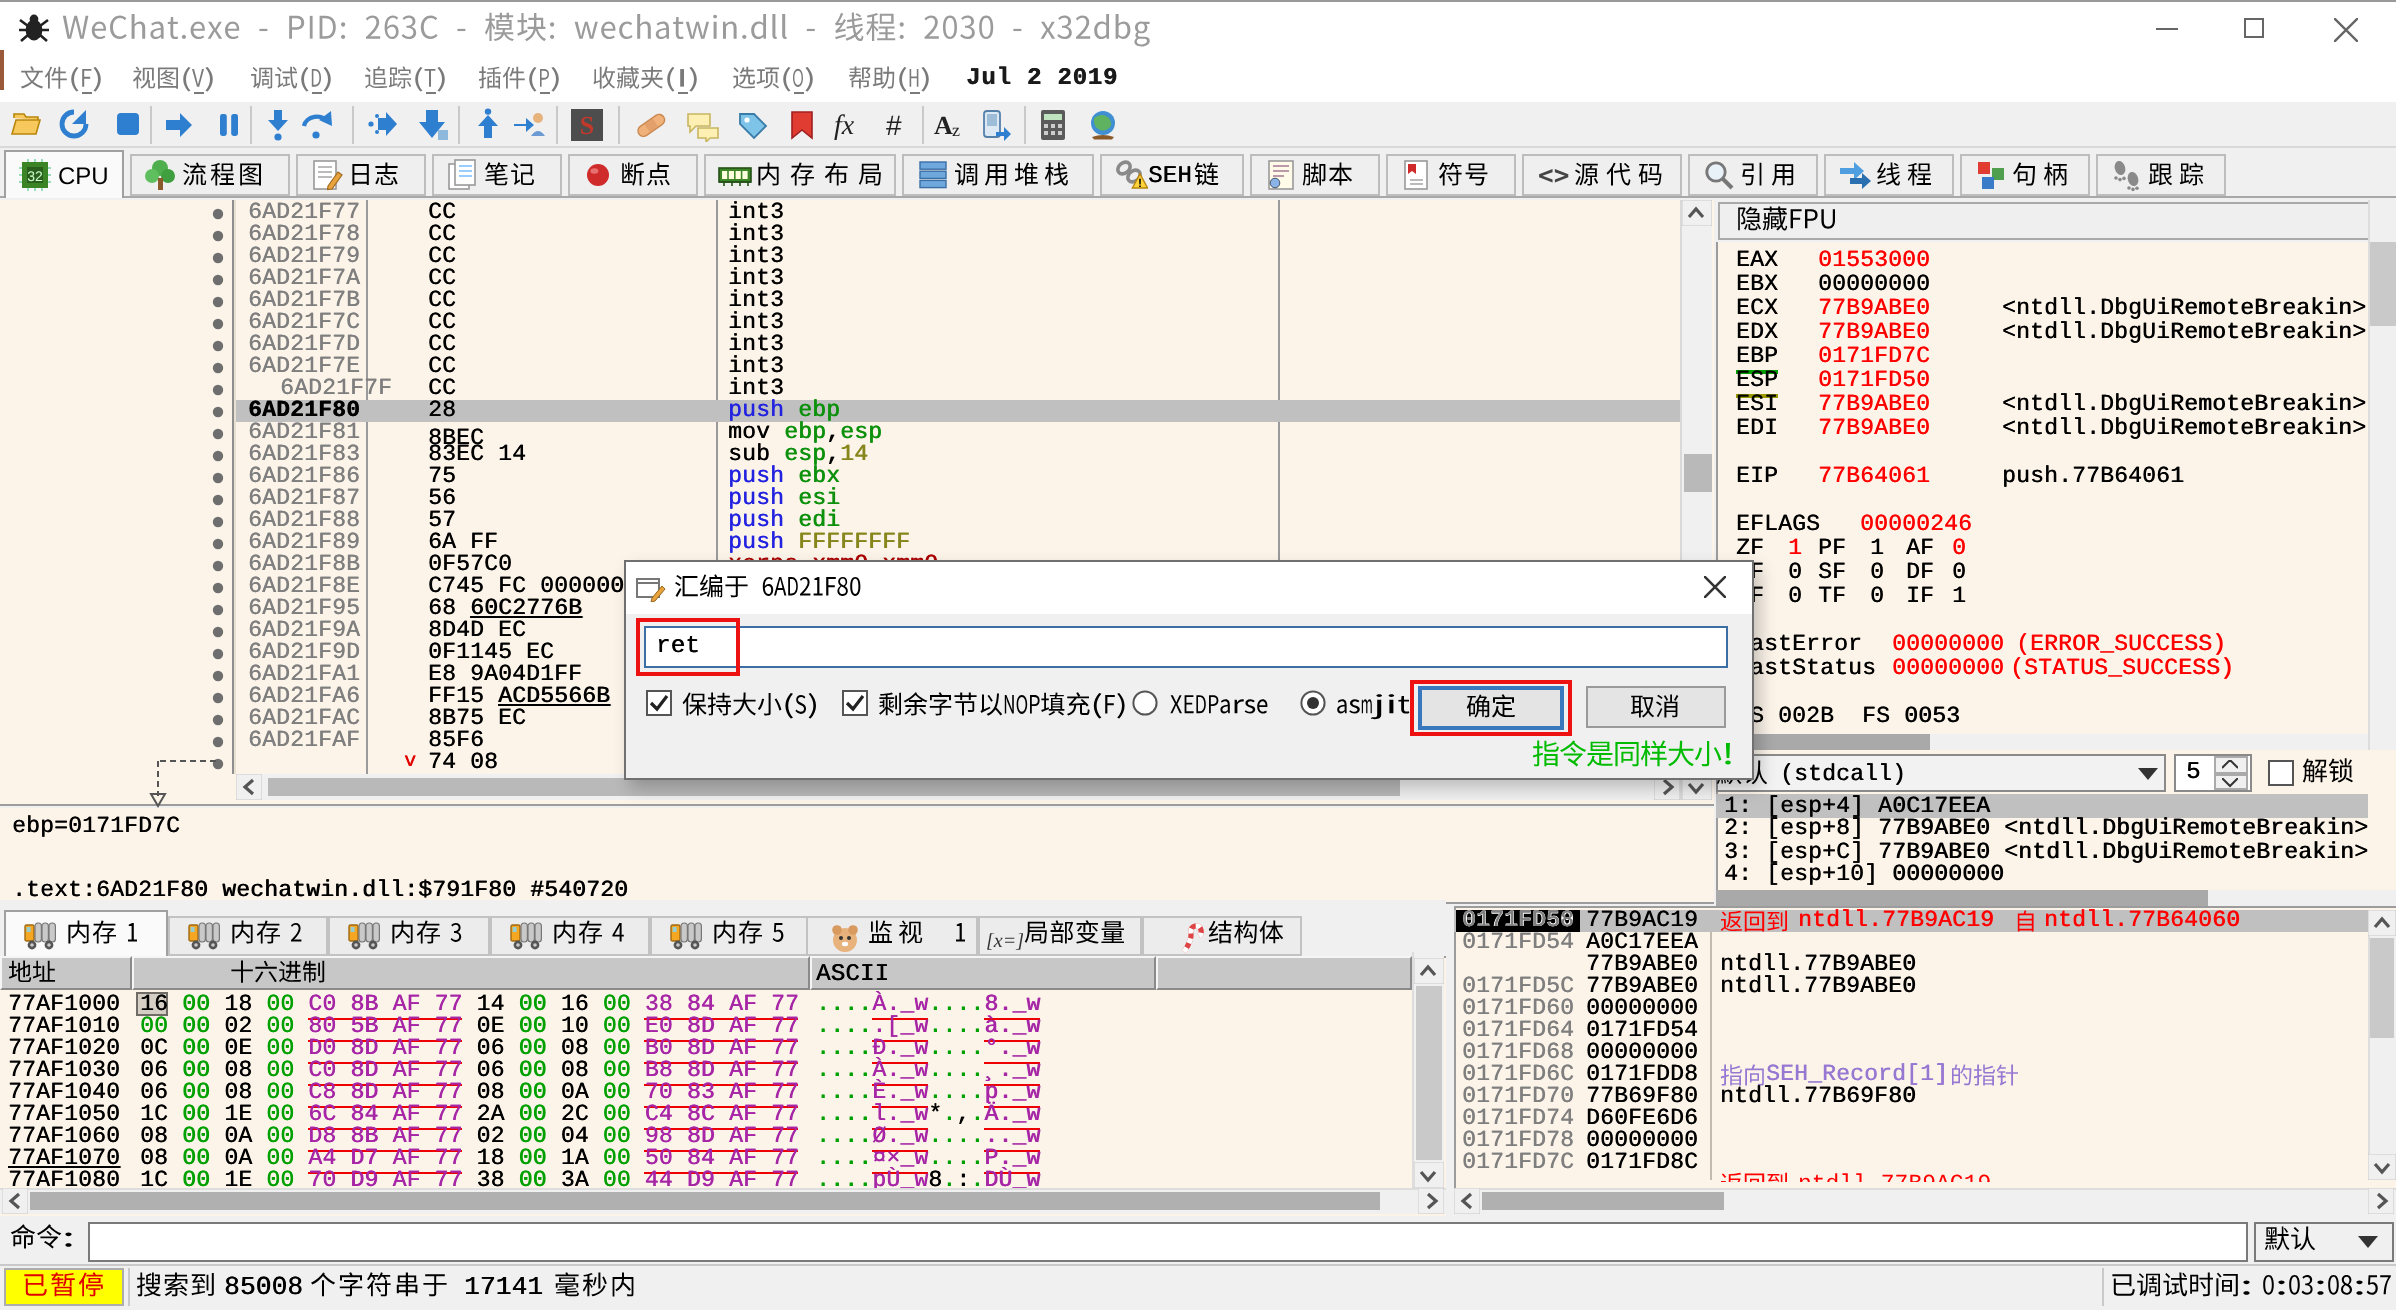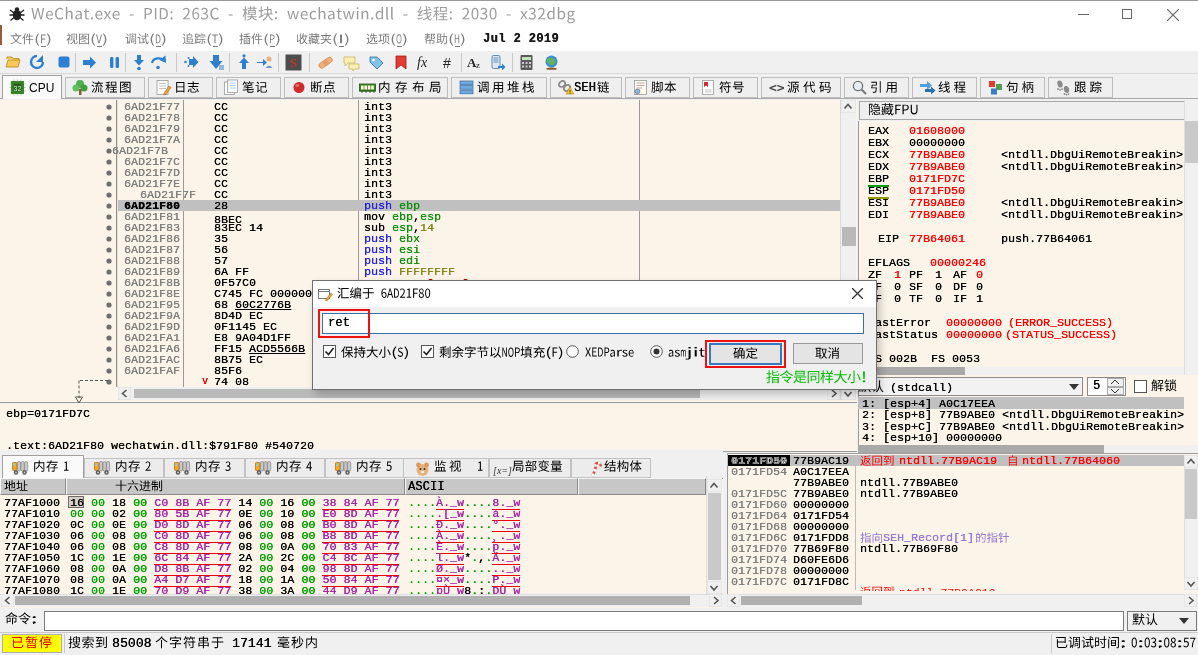--- a/index.html
+++ b/index.html
@@ -695,21 +695,21 @@
 <div style="position:absolute;left:364px;top:122.5px;font:11.5px/11px 'Liberation Mono',monospace;letter-spacing:0.1px;white-space:pre;color:#000;text-shadow:0.3px 0 0 currentColor;"><span style="color:#000">int3</span></div>
 <svg style="position:absolute;left:106px;top:136.5px" width="6" height="6" viewBox="0 0 6 6">
     <circle cx="3" cy="3" r="2.6" fill="#6e6e6e"></circle>
   </svg>
 <div style="position:absolute;left:124px;top:133.5px;font:11.5px/11px 'Liberation Mono',monospace;letter-spacing:0.1px;white-space:pre;color:#7f7f7f;text-shadow:0.3px 0 0 currentColor;">6AD21F7A</div>
 <div style="position:absolute;left:214px;top:133.5px;font:11.5px/11px 'Liberation Mono',monospace;letter-spacing:0.1px;white-space:pre;color:#000;text-shadow:0.3px 0 0 currentColor;">CC</div>
 <div style="position:absolute;left:364px;top:133.5px;font:11.5px/11px 'Liberation Mono',monospace;letter-spacing:0.1px;white-space:pre;color:#000;text-shadow:0.3px 0 0 currentColor;"><span style="color:#000">int3</span></div>
 <svg style="position:absolute;left:106px;top:147.5px" width="6" height="6" viewBox="0 0 6 6">
     <circle cx="3" cy="3" r="2.6" fill="#6e6e6e"></circle>
   </svg>
-<div style="position:absolute;left:112px;top:144.5px;font:11.5px/11px 'Liberation Mono',monospace;letter-spacing:0.1px;white-space:pre;color:#7f7f7f;text-shadow:0.3px 0 0 currentColor;">6AD21F7B</div>
+<div style="position:absolute;left:124px;top:144.5px;font:11.5px/11px 'Liberation Mono',monospace;letter-spacing:0.1px;white-space:pre;color:#7f7f7f;text-shadow:0.3px 0 0 currentColor;">6AD21F7B</div>
 <div style="position:absolute;left:214px;top:144.5px;font:11.5px/11px 'Liberation Mono',monospace;letter-spacing:0.1px;white-space:pre;color:#000;text-shadow:0.3px 0 0 currentColor;">CC</div>
 <div style="position:absolute;left:364px;top:144.5px;font:11.5px/11px 'Liberation Mono',monospace;letter-spacing:0.1px;white-space:pre;color:#000;text-shadow:0.3px 0 0 currentColor;"><span style="color:#000">int3</span></div>
 <svg style="position:absolute;left:106px;top:158.5px" width="6" height="6" viewBox="0 0 6 6">
     <circle cx="3" cy="3" r="2.6" fill="#6e6e6e"></circle>
   </svg>
 <div style="position:absolute;left:124px;top:155.5px;font:11.5px/11px 'Liberation Mono',monospace;letter-spacing:0.1px;white-space:pre;color:#7f7f7f;text-shadow:0.3px 0 0 currentColor;">6AD21F7C</div>
 <div style="position:absolute;left:214px;top:155.5px;font:11.5px/11px 'Liberation Mono',monospace;letter-spacing:0.1px;white-space:pre;color:#000;text-shadow:0.3px 0 0 currentColor;">CC</div>
 <div style="position:absolute;left:364px;top:155.5px;font:11.5px/11px 'Liberation Mono',monospace;letter-spacing:0.1px;white-space:pre;color:#000;text-shadow:0.3px 0 0 currentColor;"><span style="color:#000">int3</span></div>
 <svg style="position:absolute;left:106px;top:169.5px" width="6" height="6" viewBox="0 0 6 6">
     <circle cx="3" cy="3" r="2.6" fill="#6e6e6e"></circle>
@@ -745,21 +745,21 @@
 <svg style="position:absolute;left:106px;top:224.5px" width="6" height="6" viewBox="0 0 6 6">
     <circle cx="3" cy="3" r="2.6" fill="#6e6e6e"></circle>
   </svg>
 <div style="position:absolute;left:124px;top:221.5px;font:11.5px/11px 'Liberation Mono',monospace;letter-spacing:0.1px;white-space:pre;color:#7f7f7f;text-shadow:0.3px 0 0 currentColor;">6AD21F83</div>
 <div style="position:absolute;left:214px;top:221.5px;font:11.5px/11px 'Liberation Mono',monospace;letter-spacing:0.1px;white-space:pre;color:#000;text-shadow:0.3px 0 0 currentColor;">83EC 14</div>
 <div style="position:absolute;left:364px;top:221.5px;font:11.5px/11px 'Liberation Mono',monospace;letter-spacing:0.1px;white-space:pre;color:#000;text-shadow:0.3px 0 0 currentColor;"><span style="color:#000">sub </span><span style="color:#0d910d">esp</span><span style="color:#000">,</span><span style="color:#86861c">14</span></div>
 <svg style="position:absolute;left:106px;top:235.5px" width="6" height="6" viewBox="0 0 6 6">
     <circle cx="3" cy="3" r="2.6" fill="#6e6e6e"></circle>
   </svg>
 <div style="position:absolute;left:124px;top:232.5px;font:11.5px/11px 'Liberation Mono',monospace;letter-spacing:0.1px;white-space:pre;color:#7f7f7f;text-shadow:0.3px 0 0 currentColor;">6AD21F86</div>
-<div style="position:absolute;left:214px;top:232.5px;font:11.5px/11px 'Liberation Mono',monospace;letter-spacing:0.1px;white-space:pre;color:#000;text-shadow:0.3px 0 0 currentColor;">35</div>
+<div style="position:absolute;left:214px;top:232.5px;font:11.5px/11px 'Liberation Mono',monospace;letter-spacing:0.1px;white-space:pre;color:#000;text-shadow:0.3px 0 0 currentColor;">75</div>
 <div style="position:absolute;left:364px;top:232.5px;font:11.5px/11px 'Liberation Mono',monospace;letter-spacing:0.1px;white-space:pre;color:#000;text-shadow:0.3px 0 0 currentColor;"><span style="color:#2222e0">push </span><span style="color:#0d910d">ebx</span></div>
 <svg style="position:absolute;left:106px;top:246.5px" width="6" height="6" viewBox="0 0 6 6">
     <circle cx="3" cy="3" r="2.6" fill="#6e6e6e"></circle>
   </svg>
 <div style="position:absolute;left:124px;top:243.5px;font:11.5px/11px 'Liberation Mono',monospace;letter-spacing:0.1px;white-space:pre;color:#7f7f7f;text-shadow:0.3px 0 0 currentColor;">6AD21F87</div>
 <div style="position:absolute;left:214px;top:243.5px;font:11.5px/11px 'Liberation Mono',monospace;letter-spacing:0.1px;white-space:pre;color:#000;text-shadow:0.3px 0 0 currentColor;">56</div>
 <div style="position:absolute;left:364px;top:243.5px;font:11.5px/11px 'Liberation Mono',monospace;letter-spacing:0.1px;white-space:pre;color:#000;text-shadow:0.3px 0 0 currentColor;"><span style="color:#2222e0">push </span><span style="color:#0d910d">esi</span></div>
 <svg style="position:absolute;left:106px;top:257.5px" width="6" height="6" viewBox="0 0 6 6">
     <circle cx="3" cy="3" r="2.6" fill="#6e6e6e"></circle>
   </svg>
@@ -855,40 +855,40 @@
 <svg style="position:absolute;left:868.0px;top:103.0px" width="52" height="17">
     <g fill="#000" transform="translate(0,11.18)">
       <use href="#g87"></use>
       <use href="#g88" x="13.0"></use>
       <use href="#g89" x="26.0"></use>
       <use href="#g90" x="33.2"></use>
       <use href="#g91" x="41.4"></use>
     </g>
   </svg>
 <div style="position:absolute;left:868px;top:125px;font:11.5px/11px 'Liberation Mono',monospace;letter-spacing:0.1px;white-space:pre;color:#000;text-shadow:0.3px 0 0 currentColor;">EAX</div>
-<div style="position:absolute;left:909px;top:125px;font:11.5px/11px 'Liberation Mono',monospace;letter-spacing:0.1px;white-space:pre;color:#f00;text-shadow:0.3px 0 0 currentColor;">01608000</div>
+<div style="position:absolute;left:909px;top:125px;font:11.5px/11px 'Liberation Mono',monospace;letter-spacing:0.1px;white-space:pre;color:#f00;text-shadow:0.3px 0 0 currentColor;">01553000</div>
 <div style="position:absolute;left:868px;top:137px;font:11.5px/11px 'Liberation Mono',monospace;letter-spacing:0.1px;white-space:pre;color:#000;text-shadow:0.3px 0 0 currentColor;">EBX</div>
 <div style="position:absolute;left:909px;top:137px;font:11.5px/11px 'Liberation Mono',monospace;letter-spacing:0.1px;white-space:pre;color:#000;text-shadow:0.3px 0 0 currentColor;">00000000</div>
 <div style="position:absolute;left:868px;top:149px;font:11.5px/11px 'Liberation Mono',monospace;letter-spacing:0.1px;white-space:pre;color:#000;text-shadow:0.3px 0 0 currentColor;">ECX</div>
 <div style="position:absolute;left:909px;top:149px;font:11.5px/11px 'Liberation Mono',monospace;letter-spacing:0.1px;white-space:pre;color:#f00;text-shadow:0.3px 0 0 currentColor;">77B9ABE0</div>
 <div style="position:absolute;left:1001px;top:149px;font:11.5px/11px 'Liberation Mono',monospace;letter-spacing:0.1px;white-space:pre;color:#000;text-shadow:0.3px 0 0 currentColor;">&lt;ntdll.DbgUiRemoteBreakin&gt;</div>
 <div style="position:absolute;left:868px;top:161px;font:11.5px/11px 'Liberation Mono',monospace;letter-spacing:0.1px;white-space:pre;color:#000;text-shadow:0.3px 0 0 currentColor;">EDX</div>
 <div style="position:absolute;left:909px;top:161px;font:11.5px/11px 'Liberation Mono',monospace;letter-spacing:0.1px;white-space:pre;color:#f00;text-shadow:0.3px 0 0 currentColor;">77B9ABE0</div>
 <div style="position:absolute;left:1001px;top:161px;font:11.5px/11px 'Liberation Mono',monospace;letter-spacing:0.1px;white-space:pre;color:#000;text-shadow:0.3px 0 0 currentColor;">&lt;ntdll.DbgUiRemoteBreakin&gt;</div>
 <div style="position:absolute;left:868px;top:173px;font:11.5px/11px 'Liberation Mono',monospace;letter-spacing:0.1px;white-space:pre;color:#000;text-shadow:0.3px 0 0 currentColor;"><span style="border-bottom:2px solid #00a000">EBP</span></div>
 <div style="position:absolute;left:909px;top:173px;font:11.5px/11px 'Liberation Mono',monospace;letter-spacing:0.1px;white-space:pre;color:#f00;text-shadow:0.3px 0 0 currentColor;">0171FD7C</div>
 <div style="position:absolute;left:868px;top:185px;font:11.5px/11px 'Liberation Mono',monospace;letter-spacing:0.1px;white-space:pre;color:#000;text-shadow:0.3px 0 0 currentColor;"><span style="border-bottom:2px solid #999900">ESP</span></div>
 <div style="position:absolute;left:909px;top:185px;font:11.5px/11px 'Liberation Mono',monospace;letter-spacing:0.1px;white-space:pre;color:#f00;text-shadow:0.3px 0 0 currentColor;">0171FD50</div>
 <div style="position:absolute;left:868px;top:197px;font:11.5px/11px 'Liberation Mono',monospace;letter-spacing:0.1px;white-space:pre;color:#000;text-shadow:0.3px 0 0 currentColor;">ESI</div>
 <div style="position:absolute;left:909px;top:197px;font:11.5px/11px 'Liberation Mono',monospace;letter-spacing:0.1px;white-space:pre;color:#f00;text-shadow:0.3px 0 0 currentColor;">77B9ABE0</div>
 <div style="position:absolute;left:1001px;top:197px;font:11.5px/11px 'Liberation Mono',monospace;letter-spacing:0.1px;white-space:pre;color:#000;text-shadow:0.3px 0 0 currentColor;">&lt;ntdll.DbgUiRemoteBreakin&gt;</div>
 <div style="position:absolute;left:868px;top:209px;font:11.5px/11px 'Liberation Mono',monospace;letter-spacing:0.1px;white-space:pre;color:#000;text-shadow:0.3px 0 0 currentColor;">EDI</div>
 <div style="position:absolute;left:909px;top:209px;font:11.5px/11px 'Liberation Mono',monospace;letter-spacing:0.1px;white-space:pre;color:#f00;text-shadow:0.3px 0 0 currentColor;">77B9ABE0</div>
 <div style="position:absolute;left:1001px;top:209px;font:11.5px/11px 'Liberation Mono',monospace;letter-spacing:0.1px;white-space:pre;color:#000;text-shadow:0.3px 0 0 currentColor;">&lt;ntdll.DbgUiRemoteBreakin&gt;</div>
-<div style="position:absolute;left:868px;top:233px;font:11.5px/11px 'Liberation Mono',monospace;letter-spacing:0.1px;white-space:pre;color:#000;text-shadow:0.3px 0 0 currentColor;margin-left:10px;">EIP</div>
+<div style="position:absolute;left:868px;top:233px;font:11.5px/11px 'Liberation Mono',monospace;letter-spacing:0.1px;white-space:pre;color:#000;text-shadow:0.3px 0 0 currentColor;">EIP</div>
 <div style="position:absolute;left:909px;top:233px;font:11.5px/11px 'Liberation Mono',monospace;letter-spacing:0.1px;white-space:pre;color:#f00;text-shadow:0.3px 0 0 currentColor;">77B64061</div>
 <div style="position:absolute;left:1001px;top:233px;font:11.5px/11px 'Liberation Mono',monospace;letter-spacing:0.1px;white-space:pre;color:#000;text-shadow:0.3px 0 0 currentColor;">push.77B64061</div>
 <div style="position:absolute;left:868px;top:257px;font:11.5px/11px 'Liberation Mono',monospace;letter-spacing:0.1px;white-space:pre;color:#000;text-shadow:0.3px 0 0 currentColor;">EFLAGS</div>
 <div style="position:absolute;left:930px;top:257px;font:11.5px/11px 'Liberation Mono',monospace;letter-spacing:0.1px;white-space:pre;color:#f00;text-shadow:0.3px 0 0 currentColor;">00000246</div>
 <div style="position:absolute;left:868px;top:269px;font:11.5px/11px 'Liberation Mono',monospace;letter-spacing:0.1px;white-space:pre;color:#000;text-shadow:0.3px 0 0 currentColor;">ZF</div>
 <div style="position:absolute;left:894px;top:269px;font:11.5px/11px 'Liberation Mono',monospace;letter-spacing:0.1px;white-space:pre;color:#f00;text-shadow:0.3px 0 0 currentColor;">1</div>
 <div style="position:absolute;left:909px;top:269px;font:11.5px/11px 'Liberation Mono',monospace;letter-spacing:0.1px;white-space:pre;color:#000;text-shadow:0.3px 0 0 currentColor;">PF</div>
 <div style="position:absolute;left:935px;top:269px;font:11.5px/11px 'Liberation Mono',monospace;letter-spacing:0.1px;white-space:pre;color:#000;text-shadow:0.3px 0 0 currentColor;">1</div>
 <div style="position:absolute;left:953px;top:269px;font:11.5px/11px 'Liberation Mono',monospace;letter-spacing:0.1px;white-space:pre;color:#000;text-shadow:0.3px 0 0 currentColor;">AF</div>
 <div style="position:absolute;left:976px;top:269px;font:11.5px/11px 'Liberation Mono',monospace;letter-spacing:0.1px;white-space:pre;color:#f00;text-shadow:0.3px 0 0 currentColor;">0</div>
@@ -1157,21 +1157,21 @@
 <div style="position:absolute;left:408px;top:529.5px;font:11.5px/11px 'Liberation Mono',monospace;letter-spacing:0.1px;white-space:pre;color:#000;text-shadow:0.3px 0 0 currentColor;"><span style="color:#00a000">.</span><span style="color:#00a000">.</span><span style="color:#00a000">.</span><span style="color:#00a000">.</span><span style="color:#a626a6;border-bottom:1px solid #e00">À._w</span><span style="color:#00a000">.</span><span style="color:#00a000">.</span><span style="color:#00a000">.</span><span style="color:#00a000">.</span><span style="color:#a626a6;border-bottom:1px solid #e00">¸._w</span></div>
 <div style="position:absolute;left:4px;top:540.5px;font:11.5px/11px 'Liberation Mono',monospace;letter-spacing:0.1px;white-space:pre;color:#000;text-shadow:0.3px 0 0 currentColor;">77AF1040</div>
 <div style="position:absolute;left:70px;top:540.5px;font:11.5px/11px 'Liberation Mono',monospace;letter-spacing:0.1px;white-space:pre;color:#000;text-shadow:0.3px 0 0 currentColor;"><span style="color:#000">06</span> <span style="color:#00a000">00</span> <span style="color:#000">08</span> <span style="color:#00a000">00</span> <span style="border-bottom:1px solid #e00"><span style="color:#a626a6">C8</span> <span style="color:#a626a6">8D</span> <span style="color:#a626a6">AF</span> <span style="color:#a626a6">77</span></span> <span style="color:#000">08</span> <span style="color:#00a000">00</span> <span style="color:#000">0A</span> <span style="color:#00a000">00</span> <span style="border-bottom:1px solid #e00"><span style="color:#a626a6">70</span> <span style="color:#a626a6">83</span> <span style="color:#a626a6">AF</span> <span style="color:#a626a6">77</span></span></div>
 <div style="position:absolute;left:408px;top:540.5px;font:11.5px/11px 'Liberation Mono',monospace;letter-spacing:0.1px;white-space:pre;color:#000;text-shadow:0.3px 0 0 currentColor;"><span style="color:#00a000">.</span><span style="color:#00a000">.</span><span style="color:#00a000">.</span><span style="color:#00a000">.</span><span style="color:#a626a6;border-bottom:1px solid #e00">È._w</span><span style="color:#00a000">.</span><span style="color:#00a000">.</span><span style="color:#00a000">.</span><span style="color:#00a000">.</span><span style="color:#a626a6;border-bottom:1px solid #e00">p._w</span></div>
 <div style="position:absolute;left:4px;top:551.5px;font:11.5px/11px 'Liberation Mono',monospace;letter-spacing:0.1px;white-space:pre;color:#000;text-shadow:0.3px 0 0 currentColor;">77AF1050</div>
 <div style="position:absolute;left:70px;top:551.5px;font:11.5px/11px 'Liberation Mono',monospace;letter-spacing:0.1px;white-space:pre;color:#000;text-shadow:0.3px 0 0 currentColor;"><span style="color:#000">1C</span> <span style="color:#00a000">00</span> <span style="color:#000">1E</span> <span style="color:#00a000">00</span> <span style="border-bottom:1px solid #e00"><span style="color:#a626a6">6C</span> <span style="color:#a626a6">84</span> <span style="color:#a626a6">AF</span> <span style="color:#a626a6">77</span></span> <span style="color:#000">2A</span> <span style="color:#00a000">00</span> <span style="color:#000">2C</span> <span style="color:#00a000">00</span> <span style="border-bottom:1px solid #e00"><span style="color:#a626a6">C4</span> <span style="color:#a626a6">8C</span> <span style="color:#a626a6">AF</span> <span style="color:#a626a6">77</span></span></div>
 <div style="position:absolute;left:408px;top:551.5px;font:11.5px/11px 'Liberation Mono',monospace;letter-spacing:0.1px;white-space:pre;color:#000;text-shadow:0.3px 0 0 currentColor;"><span style="color:#00a000">.</span><span style="color:#00a000">.</span><span style="color:#00a000">.</span><span style="color:#00a000">.</span><span style="color:#a626a6;border-bottom:1px solid #e00">l._w</span><span style="color:#000">*</span><span style="color:#00a000">.</span><span style="color:#000">,</span><span style="color:#00a000">.</span><span style="color:#a626a6;border-bottom:1px solid #e00">Ä._w</span></div>
 <div style="position:absolute;left:4px;top:562.5px;font:11.5px/11px 'Liberation Mono',monospace;letter-spacing:0.1px;white-space:pre;color:#000;text-shadow:0.3px 0 0 currentColor;text-align:right;">77AF1060</div>
 <div style="position:absolute;left:70px;top:562.5px;font:11.5px/11px 'Liberation Mono',monospace;letter-spacing:0.1px;white-space:pre;color:#000;text-shadow:0.3px 0 0 currentColor;"><span style="color:#000">08</span> <span style="color:#00a000">00</span> <span style="color:#000">0A</span> <span style="color:#00a000">00</span> <span style="border-bottom:1px solid #e00"><span style="color:#a626a6">D8</span> <span style="color:#a626a6">8B</span> <span style="color:#a626a6">AF</span> <span style="color:#a626a6">77</span></span> <span style="color:#000">02</span> <span style="color:#00a000">00</span> <span style="color:#000">04</span> <span style="color:#00a000">00</span> <span style="border-bottom:1px solid #e00"><span style="color:#a626a6">98</span> <span style="color:#a626a6">8D</span> <span style="color:#a626a6">AF</span> <span style="color:#a626a6">77</span></span></div>
 <div style="position:absolute;left:408px;top:562.5px;font:11.5px/11px 'Liberation Mono',monospace;letter-spacing:0.1px;white-space:pre;color:#000;text-shadow:0.3px 0 0 currentColor;"><span style="color:#00a000">.</span><span style="color:#00a000">.</span><span style="color:#00a000">.</span><span style="color:#00a000">.</span><span style="color:#a626a6;border-bottom:1px solid #e00">Ø._w</span><span style="color:#00a000">.</span><span style="color:#00a000">.</span><span style="color:#00a000">.</span><span style="color:#00a000">.</span><span style="color:#a626a6;border-bottom:1px solid #e00">.._w</span></div>
-<div style="position:absolute;left:4px;top:573.5px;font:11.5px/11px 'Liberation Mono',monospace;letter-spacing:0.1px;white-space:pre;color:#000;text-shadow:0.3px 0 0 currentColor;">77AF1070</div>
+<div style="position:absolute;left:4px;top:573.5px;font:11.5px/11px 'Liberation Mono',monospace;letter-spacing:0.1px;white-space:pre;color:#000;text-shadow:0.3px 0 0 currentColor;text-decoration:underline;">77AF1070</div>
 <div style="position:absolute;left:70px;top:573.5px;font:11.5px/11px 'Liberation Mono',monospace;letter-spacing:0.1px;white-space:pre;color:#000;text-shadow:0.3px 0 0 currentColor;"><span style="color:#000">08</span> <span style="color:#00a000">00</span> <span style="color:#000">0A</span> <span style="color:#00a000">00</span> <span style="border-bottom:1px solid #e00"><span style="color:#a626a6">A4</span> <span style="color:#a626a6">D7</span> <span style="color:#a626a6">AF</span> <span style="color:#a626a6">77</span></span> <span style="color:#000">18</span> <span style="color:#00a000">00</span> <span style="color:#000">1A</span> <span style="color:#00a000">00</span> <span style="border-bottom:1px solid #e00"><span style="color:#a626a6">50</span> <span style="color:#a626a6">84</span> <span style="color:#a626a6">AF</span> <span style="color:#a626a6">77</span></span></div>
 <div style="position:absolute;left:408px;top:573.5px;font:11.5px/11px 'Liberation Mono',monospace;letter-spacing:0.1px;white-space:pre;color:#000;text-shadow:0.3px 0 0 currentColor;"><span style="color:#00a000">.</span><span style="color:#00a000">.</span><span style="color:#00a000">.</span><span style="color:#00a000">.</span><span style="color:#a626a6;border-bottom:1px solid #e00">¤×_w</span><span style="color:#00a000">.</span><span style="color:#00a000">.</span><span style="color:#00a000">.</span><span style="color:#00a000">.</span><span style="color:#a626a6;border-bottom:1px solid #e00">P._w</span></div>
 <div style="position:absolute;left:4px;top:584.5px;font:11.5px/11px 'Liberation Mono',monospace;letter-spacing:0.1px;white-space:pre;color:#000;text-shadow:0.3px 0 0 currentColor;">77AF1080</div>
 <div style="position:absolute;left:70px;top:584.5px;font:11.5px/11px 'Liberation Mono',monospace;letter-spacing:0.1px;white-space:pre;color:#000;text-shadow:0.3px 0 0 currentColor;"><span style="color:#000">1C</span> <span style="color:#00a000">00</span> <span style="color:#000">1E</span> <span style="color:#00a000">00</span> <span style="border-bottom:1px solid #e00"><span style="color:#a626a6">70</span> <span style="color:#a626a6">D9</span> <span style="color:#a626a6">AF</span> <span style="color:#a626a6">77</span></span> <span style="color:#000">38</span> <span style="color:#00a000">00</span> <span style="color:#000">3A</span> <span style="color:#00a000">00</span> <span style="border-bottom:1px solid #e00"><span style="color:#a626a6">44</span> <span style="color:#a626a6">D9</span> <span style="color:#a626a6">AF</span> <span style="color:#a626a6">77</span></span></div>
 <div style="position:absolute;left:408px;top:584.5px;font:11.5px/11px 'Liberation Mono',monospace;letter-spacing:0.1px;white-space:pre;color:#000;text-shadow:0.3px 0 0 currentColor;"><span style="color:#00a000">.</span><span style="color:#00a000">.</span><span style="color:#00a000">.</span><span style="color:#00a000">.</span><span style="color:#a626a6;border-bottom:1px solid #e00">pÙ_w</span><span style="color:#000">8</span><span style="color:#00a000">.</span><span style="color:#000">:</span><span style="color:#00a000">.</span><span style="color:#a626a6;border-bottom:1px solid #e00">DÙ_w</span></div>
 <div style="position:absolute;left:68px;top:495.5px;width:16px;height:12px;border:1px solid #707070;background:#d8d8d8;mix-blend-mode:multiply"></div>
 <div style="position:absolute;left:0px;top:594px;width:723px;height:13px;background:#f0f0f0;border-top:1px solid #ddd"></div>
 <svg style="position:absolute;left:1px;top:594px" width="13" height="13" viewBox="0 0 13 13">
     <rect width="13" height="13" fill="#f0f0f0" stroke="#c9c9c9" stroke-width="0.5"></rect>
     <path d="M8.5 3 L4.5 6.5 L8.5 10" stroke="#555" stroke-width="1.6" fill="none"></path>

